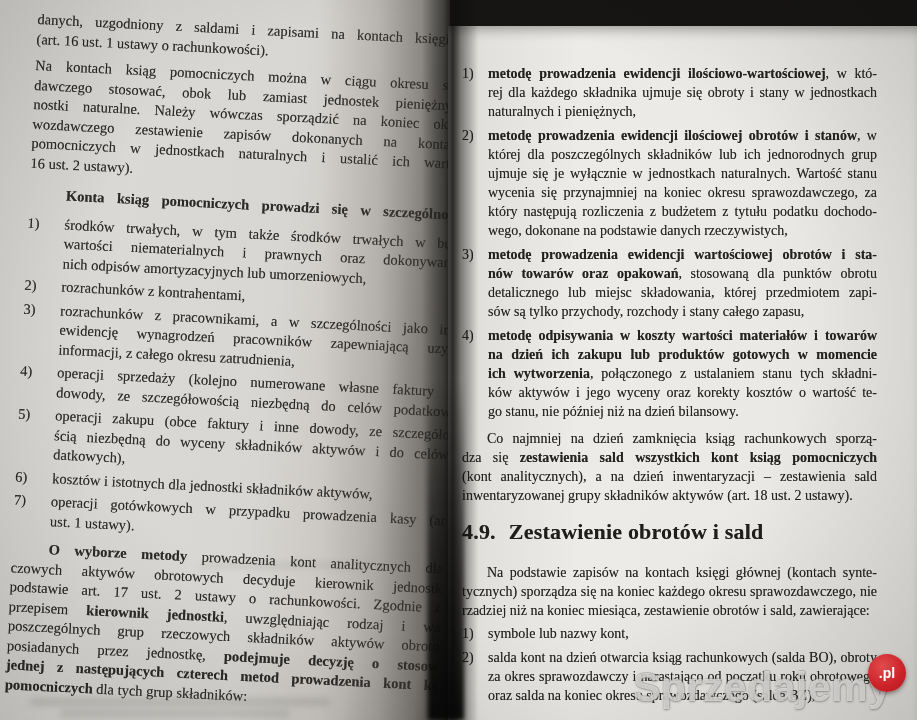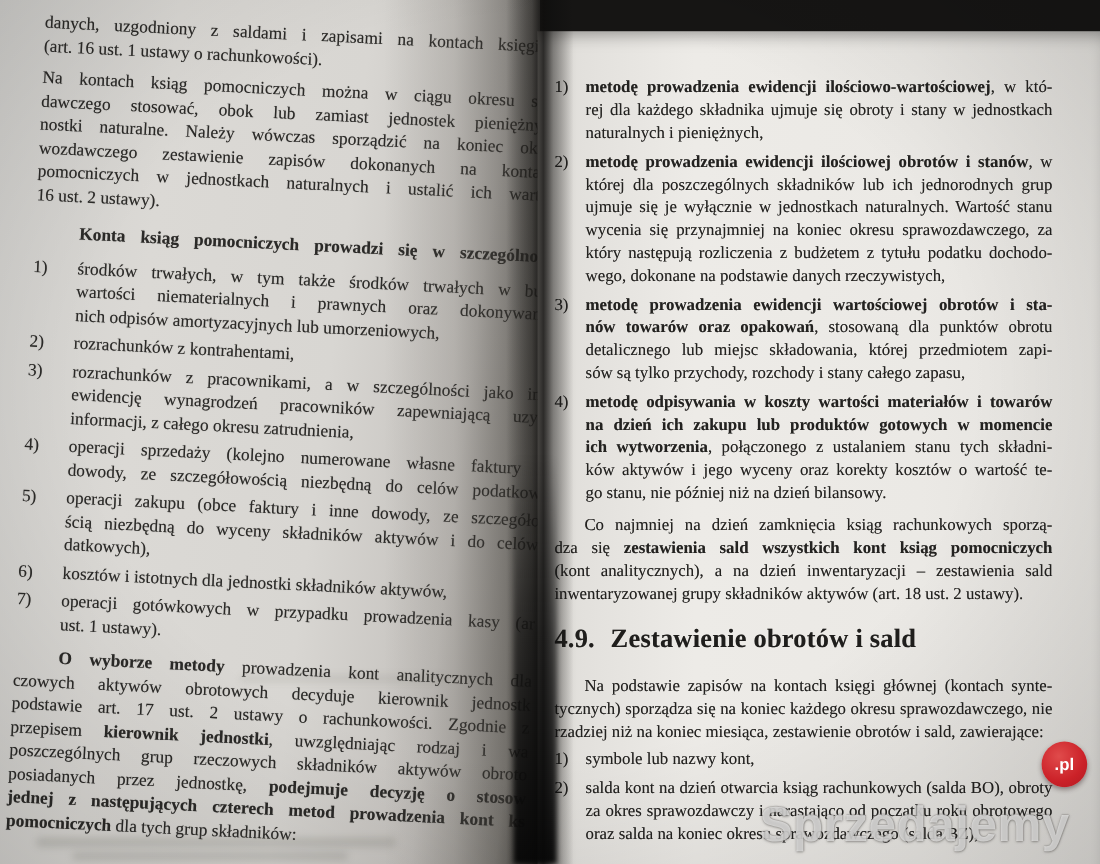--- a/index.html
+++ b/index.html
@@ -59,21 +59,21 @@
   .bleed.b3{left:200px;top:562px;width:170px;height:7px;opacity:.6;}
   
   .vignette{position:absolute;inset:0;pointer-events:none;
     background:radial-gradient(ellipse at 48% 45%,rgba(0,0,0,0) 55%,rgba(0,0,0,0.14) 100%);}
   
   .watermark{position:absolute;left:0;top:0;width:917px;height:720px;pointer-events:none;
     font-family:"Liberation Sans","DejaVu Sans",sans-serif;}
   .wm-text{position:absolute;left:633px;top:664px;font-size:41px;font-weight:bold;letter-spacing:0.5px;
     color:rgba(252,252,252,0.6);
     text-shadow:0 1px 2px rgba(100,98,95,0.6),0 -1px 1px rgba(130,128,124,0.4),1px 0 1px rgba(120,118,115,0.35);}
-  .wm-badge{position:absolute;left:868px;top:618px;width:38px;height:38px;border-radius:50%;
+  .wm-badge{position:absolute;left:868px;top:654px;width:38px;height:38px;border-radius:50%;
     background:radial-gradient(circle at 38% 32%,#e04b4b,#cb2128 60%,#b01b22 100%);
     box-shadow:0 2px 4px rgba(40,20,20,0.45);
     color:#fff;font-size:14px;font-weight:bold;display:flex;align-items:center;justify-content:center;}
 </style>
 </head>
 <body>
 
 <div class="photo">
 
   <div class="page left">

